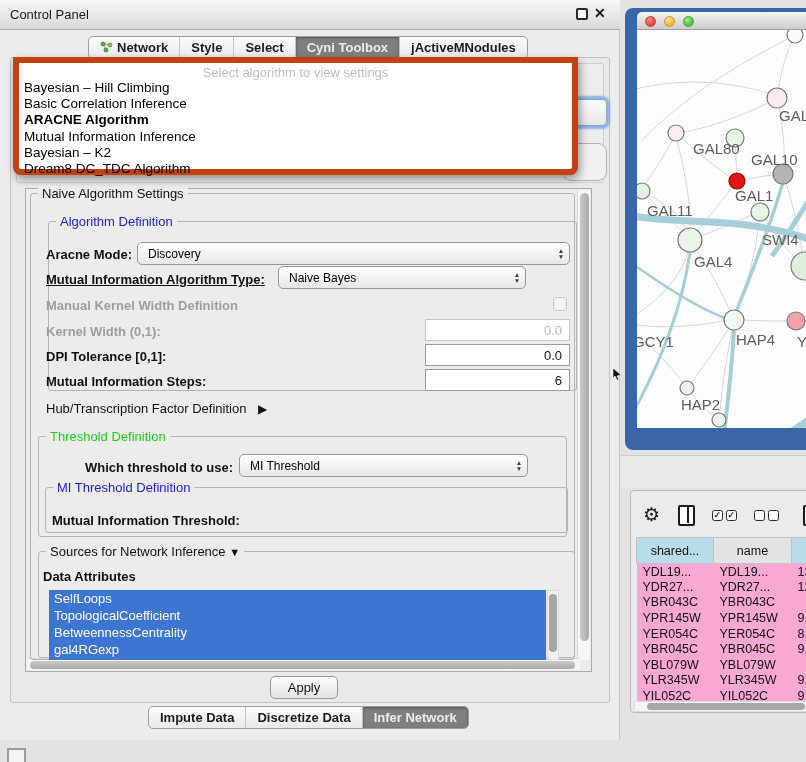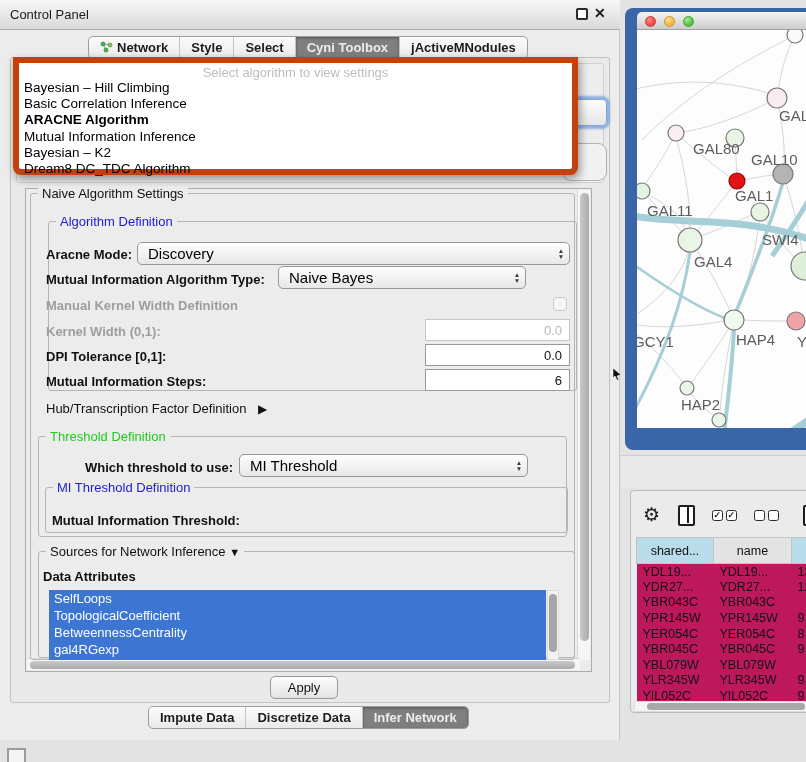--- a/index.html
+++ b/index.html
@@ -48,21 +48,21 @@
   .group { position:absolute; border:1px solid #b5b5b5; border-radius:3px; }
   .legend { position:absolute; top:-8px; left:7px; background:#ececec; padding:0 4px; font-size:13px; white-space:nowrap; }
   .legend.blue { color:#2121d2; }
   .legend.green { color:#1ecb1e; }
   .lbl { position:absolute; font-size:13px; color:#111; white-space:nowrap; }
   .lbl.b { font-weight:bold; }
   .lbl.dis { color:#9d9d9d; font-weight:bold; }
 
   .combo { position:absolute; height:23px; border:1px solid #989898; border-radius:5px;
     background:linear-gradient(#fefefe,#e7e7e7); display:flex; align-items:center; }
-  .combo .val { flex:1; padding-left:10px; font-size:15px; color:#000; }
+  .combo .val { flex:1; padding-left:10px; font-size:12px; color:#000; }
   .combo .steppers { width:16px; display:flex; flex-direction:column; align-items:center; justify-content:center; color:#3b3b3b; }
   .combo .steppers span { font-size:6.5px; line-height:5.5px; }
 
   .tfield { position:absolute; height:22px; background:#fff; border:1px solid #999; font-size:13px;
     text-align:right; padding:3px 7px 0 0; }
   .tfield.dis { border-color:#c7c7c7; color:#b9b9b9; }
   .checkbox { position:absolute; width:14px; height:14px; border:1px solid #cacaca; border-radius:3px; background:#f4f4f4; }
 
   #attr-list { position:absolute; left:10px; top:38px; width:497px; height:70px; background:#3c76d2; overflow:hidden; }
   .attr-item { color:#fff; font-size:13px; height:17px; line-height:17px; padding-left:5px; white-space:nowrap; }
@@ -94,21 +94,21 @@
   #cols-ic { width:19px; height:21px; border:2.5px solid #1c1c1c; border-radius:2px; margin-left:18px; position:relative; background:#fff; }
   #cols-ic::after { content:""; position:absolute; left:6.5px; top:0; width:2.5px; height:16px; background:#1c1c1c; }
   .ckpair { display:flex; gap:3px; margin-left:17px; }
   .ck { width:11px; height:11px; border:1.8px solid #2a2a2a; border-radius:2.5px; font-size:9px; line-height:8px; text-align:center; color:#2a2a2a; font-weight:bold; background:#fff; }
   #doc-ic { width:16px; height:21px; border:2.5px solid #1c1c1c; border-radius:2px; margin-left:24px; background:#fff; }
 
   #data-table { position:absolute; left:5px; top:46px; width:184px; overflow:hidden; }
   #data-table table { border-collapse:collapse; table-layout:fixed; width:210px; font-size:12.5px; }
   #data-table th { height:26px; font-weight:normal; border:1px solid #c3c3c3; background:#e3e3e3; text-align:center; }
   #data-table th.hl { background:#b9dcea; }
-  #data-table td { height:15.6px; background:#be185d; padding:0 3px 0 6px; white-space:nowrap; overflow:hidden; }
+  #data-table td { height:15.6px; background:#f9a8d4; padding:0 3px 0 6px; white-space:nowrap; overflow:hidden; }
   #table-hscroll { position:absolute; left:3px; top:210px; width:182px; height:11px; background:#f5f5f5; border:1px solid #dcdcdc; border-radius:2px; }
   #table-hscroll .thumb { position:absolute; left:12px; top:1px; width:158px; height:7px; background:#a8a8a8; border-radius:4px; }
 
   #mouse-cursor { left:612px; top:368px; width:12px; height:12px; }
 </style>
 </head>
 <body>
 
 <div id="control-panel" class="abs">
   <div id="cp-titlebar" class="abs">
@@ -167,21 +167,21 @@
 
   <span class="lbl b abs" style="left:46px; top:247px;">Aracne Mode:</span>
   <div class="combo abs" style="left:137px; top:242px; width:433px;">
     <span class="val">Discovery</span>
     <span class="steppers">
         <span>▲</span>
         <span>▼</span>
       </span>
   </div>
 
-  <span class="lbl b abs" style="left:46px; top:272px;">Mutual Information Algorithm Type:</span>
+  <span class="lbl b abs" style="left:46px; top:272px;text-decoration:underline;">Mutual Information Algorithm Type:</span>
   <div class="combo abs" style="left:278px; top:266px; width:248px;">
     <span class="val">Naive Bayes</span>
     <span class="steppers">
         <span>▲</span>
         <span>▼</span>
       </span>
   </div>
 
   <span class="lbl dis abs" style="left:46px; top:298px;">Manual Kernel Width Definition</span>
   <span class="checkbox abs" style="left:553px; top:297px;"></span>

